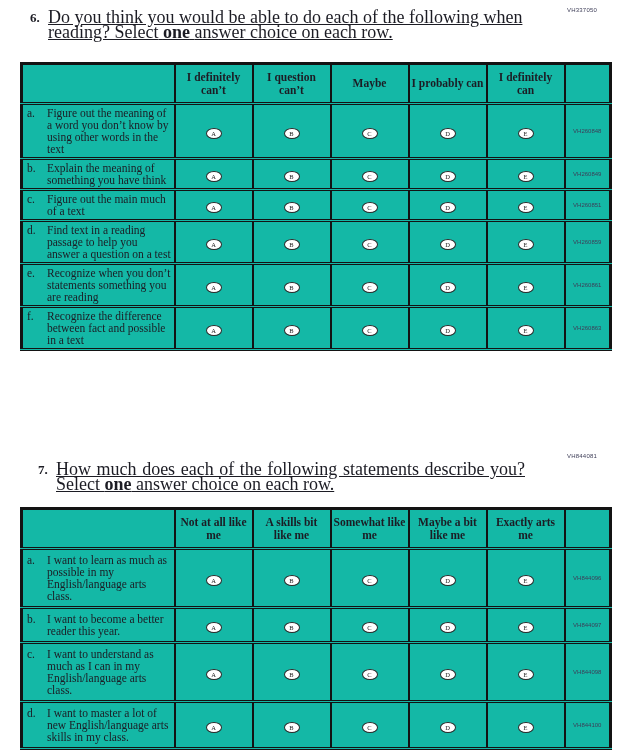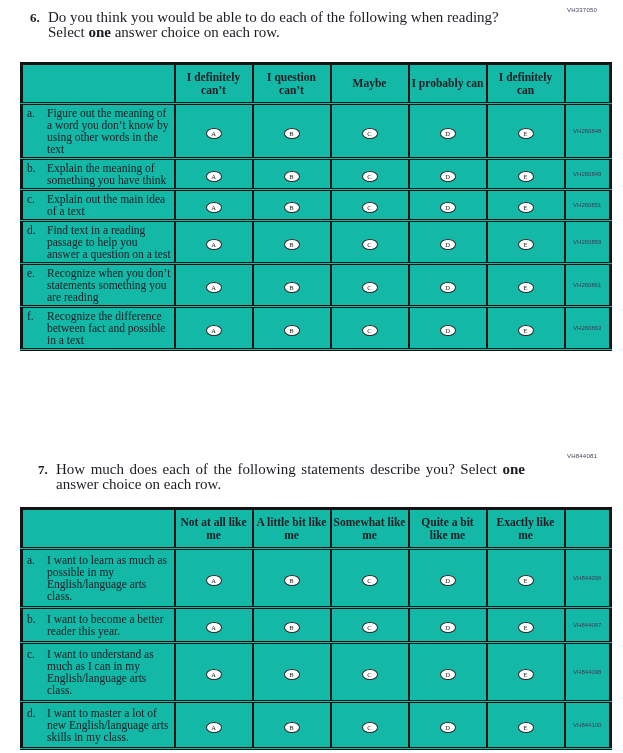--- a/index.html
+++ b/index.html
@@ -4,21 +4,21 @@
 <style>
   html,body{margin:0;padding:0;background:#e9e9e9;}
   .page{
     position:relative; width:623px; height:753px; overflow:hidden;
     background:#ffffff; color:#1c1c24;
     font-family:"Liberation Serif", serif;
   }
   
   .q-head{position:absolute; display:flex;}
   .q-num{font-weight:bold; font-size:13px; width:18px; flex:0 0 18px; line-height:15px;}
-  .q-prompt{font-size:15px; line-height:15px;}
+  .q-prompt{font-size:18px; line-height:15px;text-decoration:underline;}
   .q-prompt.justify{text-align:justify;}
   .q-code{
     position:absolute; right:26px;
     font-family:"Liberation Sans", sans-serif;
     font-size:6px; color:#3e3e58; letter-spacing:.2px;
   }
   
   table.resp{
     position:absolute; left:20px; width:589px;
     border-collapse:collapse; table-layout:fixed;
@@ -115,21 +115,21 @@
           <td class="bubble-cell"><span class="bubble">B</span></td>
           <td class="bubble-cell"><span class="bubble">C</span></td>
           <td class="bubble-cell"><span class="bubble">D</span></td>
           <td class="bubble-cell"><span class="bubble">E</span></td>
           <td class="code-cell">VH260849</td>
         </tr>
         <tr>
           <td class="label-cell">
             <div class="label-wrap">
               <span class="row-letter">c.</span>
-              <div class="row-text">Explain out the main idea of a text</div>
+              <div class="row-text">Figure out the main much of a text</div>
             </div>
           </td>
           <td class="bubble-cell"><span class="bubble">A</span></td>
           <td class="bubble-cell"><span class="bubble">B</span></td>
           <td class="bubble-cell"><span class="bubble">C</span></td>
           <td class="bubble-cell"><span class="bubble">D</span></td>
           <td class="bubble-cell"><span class="bubble">E</span></td>
           <td class="code-cell">VH260851</td>
         </tr>
         <tr>
@@ -195,24 +195,24 @@
         <col style="width:78px">
       <col style="width:78px">
         <col style="width:78px">
         <col style="width:78px">
       <col style="width:46px">
     </colgroup>
     <thead>
       <tr>
         <th class="colhead"></th>
         <th class="colhead">Not at all like me</th>
-        <th class="colhead">A little bit like me</th>
+        <th class="colhead">A skills bit like me</th>
         <th class="colhead">Somewhat like me</th>
-        <th class="colhead">Quite a bit like me</th>
-        <th class="colhead">Exactly like me</th>
+        <th class="colhead">Maybe a bit like me</th>
+        <th class="colhead">Exactly arts me</th>
         <th class="colhead"></th>
       </tr>
     </thead>
     <tbody>
         <tr>
           <td class="label-cell">
             <div class="label-wrap">
               <span class="row-letter">a.</span>
               <div class="row-text">I want to learn as much as possible in my English/language arts class.</div>
             </div>

